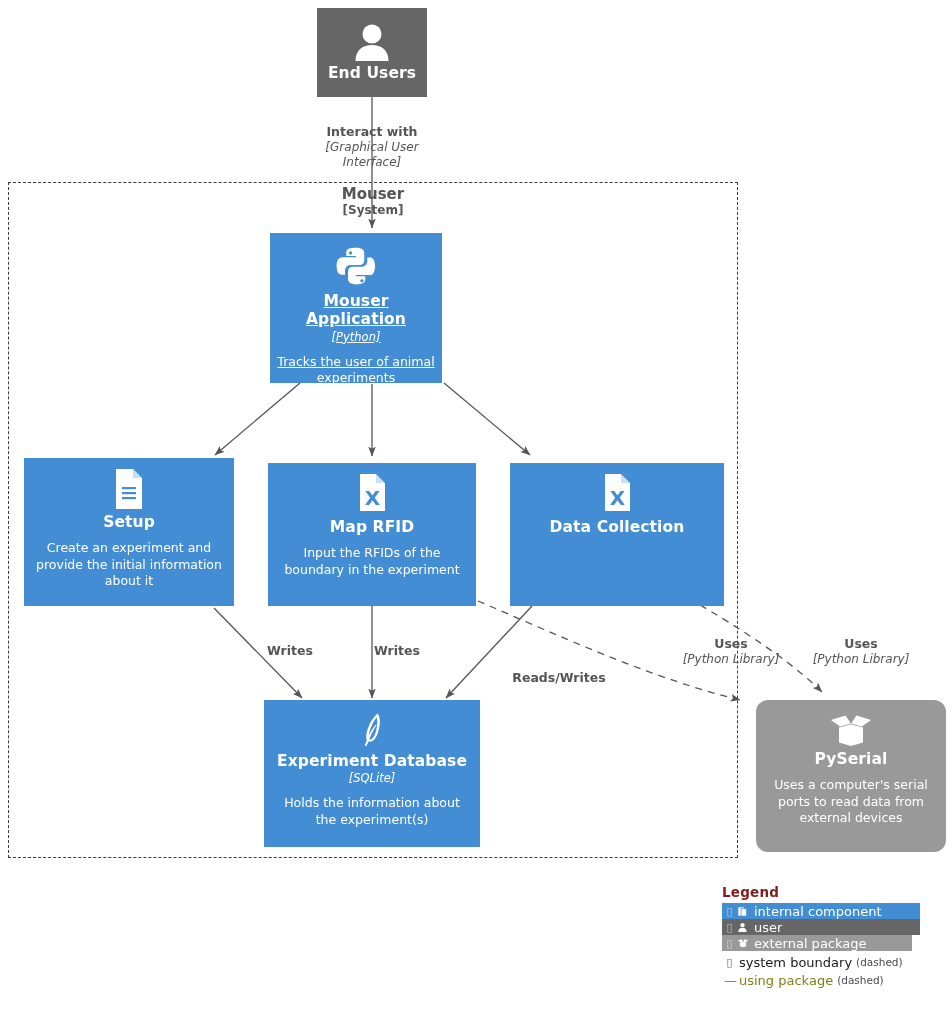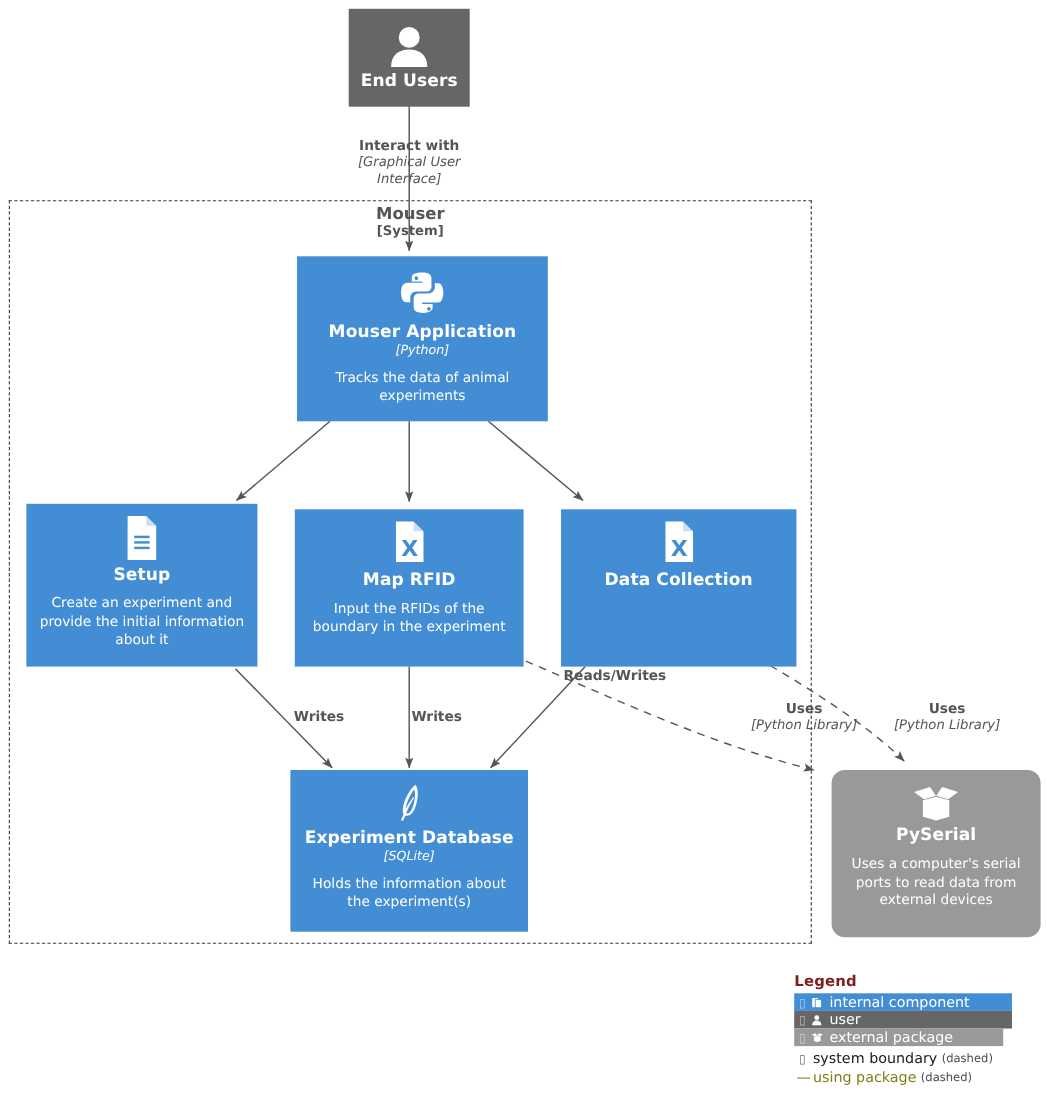--- a/index.html
+++ b/index.html
@@ -194,36 +194,36 @@
   <div class="node person" style="left:317px; top:8px; width:110px; height:89px; justify-content:center;text-align:right;">
     <span class="icon-wrap">
       <svg width="42" height="40" viewBox="0 0 42 40">
         <circle cx="21" cy="12" r="9.5" fill="#ffffff"></circle>
         <path d="M4.5,39 C4.5,27.5 12,23 21,23 C30,23 37.5,27.5 37.5,39 Z" fill="#ffffff"></path>
       </svg>
     </span>
     <span class="title">End Users</span>
   </div>
 
-  <div class="node internal" style="left:270px; top:233px; width:228px; height:150px; padding-top:11px;">
+  <div class="node internal" style="left:270px; top:233px; width:172px; height:150px; padding-top:11px;text-decoration:underline;">
     <span class="icon-wrap">
       <svg width="46" height="46" viewBox="0 0 48 48">
         <path fill="#ffffff" d="M23.7,4c-2.6,0-4.9,0.3-6.7,0.8c-2.6,0.8-3.1,2.4-3.1,4.3v3.3h10v1.3H9.9
           c-2.6,0-4.9,1.6-5.6,4.6c-0.8,3.4-0.8,5.6,0,9.2c0.6,2.7,2.1,4.6,4.8,4.6h3.4v-4.4c0-3,2.6-5.7,5.7-5.7h9.9
           c2.5,0,4.5-2.1,4.5-4.6V9.1c0-2.5-2.1-4.3-4.5-4.7C26.6,4.1,25.1,4,23.7,4z M18.3,7.5c0.9,0,1.7,0.8,1.7,1.8
           c0,1-0.8,1.7-1.7,1.7c-1,0-1.7-0.8-1.7-1.7C16.6,8.3,17.3,7.5,18.3,7.5z"></path>
         <path fill="#ffffff" d="M35.8,13.7v4.3c0,3.1-2.7,5.8-5.7,5.8h-9.9c-2.4,0-4.5,2.1-4.5,4.6v8.6c0,2.5,2.1,3.9,4.5,4.6
           c2.8,0.8,5.6,1,9,0c2.2-0.6,4.5-1.9,4.5-4.6v-3.3h-9.9v-1.3h14.9c2.6,0,3.6-1.8,4.5-4.6c0.9-2.8,0.9-5.6,0-9.2
           c-0.6-2.7-1.9-4.6-4.5-4.6H35.8z M30.2,36.7c1,0,1.7,0.8,1.7,1.7c0,1-0.8,1.8-1.7,1.8c-0.9,0-1.7-0.8-1.7-1.8
           C28.5,37.5,29.2,36.7,30.2,36.7z"></path>
       </svg>
     </span>
     <span class="title">Mouser Application</span>
     <span class="tech">[Python]</span>
-    <span class="desc" style="width:182px;">Tracks the data of animal experiments</span>
+    <span class="desc" style="width:182px;">Tracks the user of animal experiments</span>
   </div>
 
   <div class="node internal" style="left:24px; top:458px; width:210px; height:148px; padding-top:9px;">
     <span class="icon-wrap">
       <svg width="40" height="44" viewBox="0 0 40 44">
         <path fill="#ffffff" d="M7,2 h17 l9,9 v31 h-26 Z"></path>
         <path fill="#438dd5" d="M24,2 v9 h9 Z" opacity="0.28"></path>
         <rect x="13" y="20" width="14" height="2.2" fill="#438dd5"></rect>
         <rect x="13" y="25" width="14" height="2.2" fill="#438dd5"></rect>
         <rect x="13" y="30" width="14" height="2.2" fill="#438dd5"></rect>
@@ -292,21 +292,21 @@
   </div>
 
   <div class="edge-label" style="left:234px; top:643px; width:112px;">
     <span class="el-main">Writes</span>
   </div>
 
   <div class="edge-label" style="left:341px; top:643px; width:112px;">
     <span class="el-main">Writes</span>
   </div>
 
-  <div class="edge-label" style="left:488px; top:606px; width:142px;">
+  <div class="edge-label" style="left:488px; top:670px; width:142px;">
     <span class="el-main">Reads/Writes</span>
   </div>
 
   <div class="edge-label" style="left:670px; top:636px; width:122px;">
     <span class="el-main">Uses</span>
     <span class="el-sub">[Python Library]</span>
   </div>
 
   <div class="edge-label" style="left:800px; top:636px; width:122px;">
     <span class="el-main">Uses</span>

